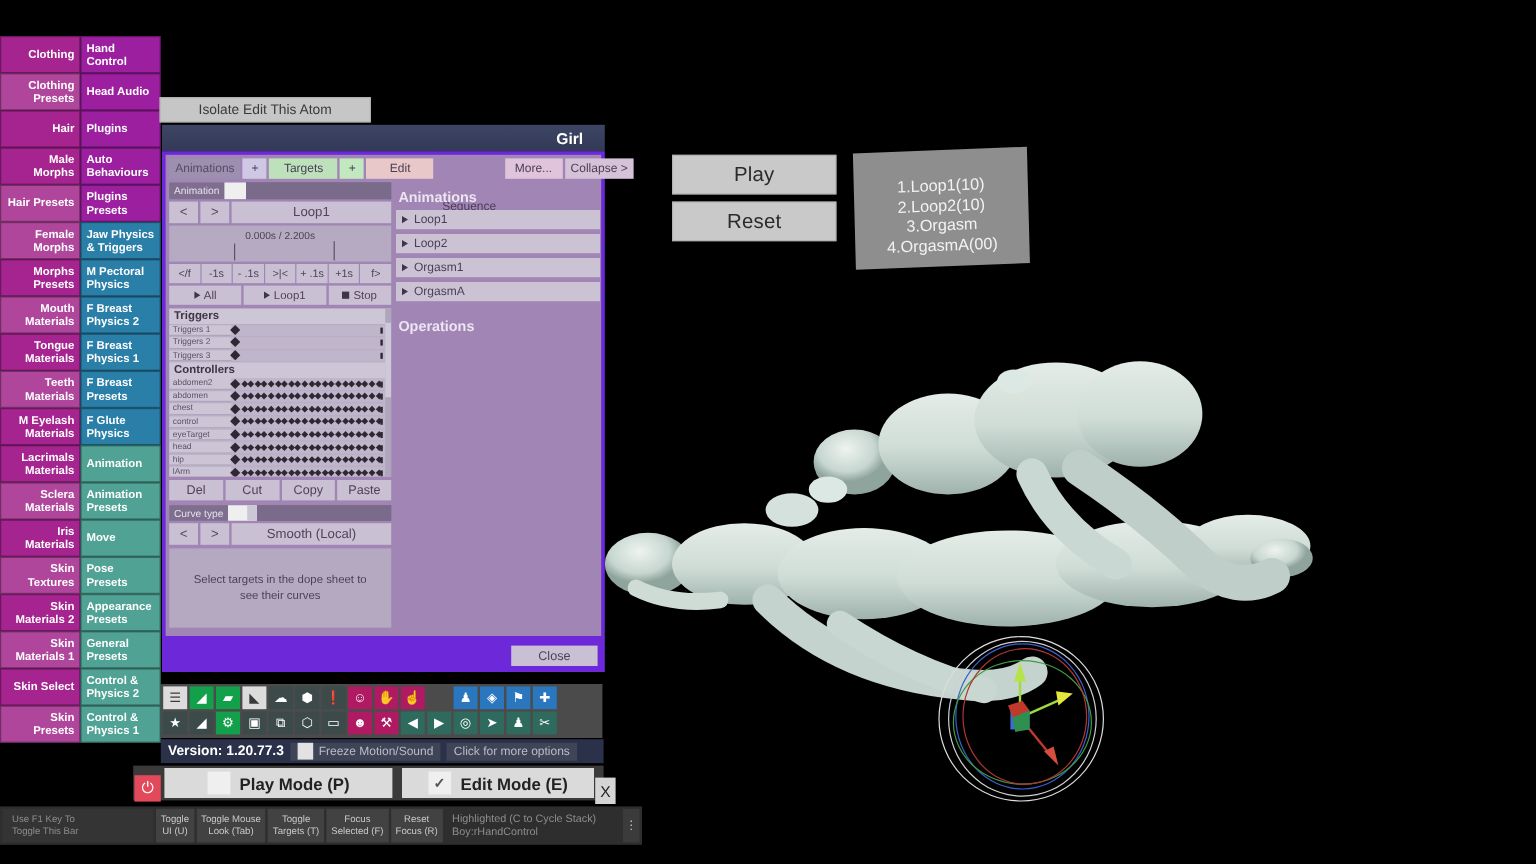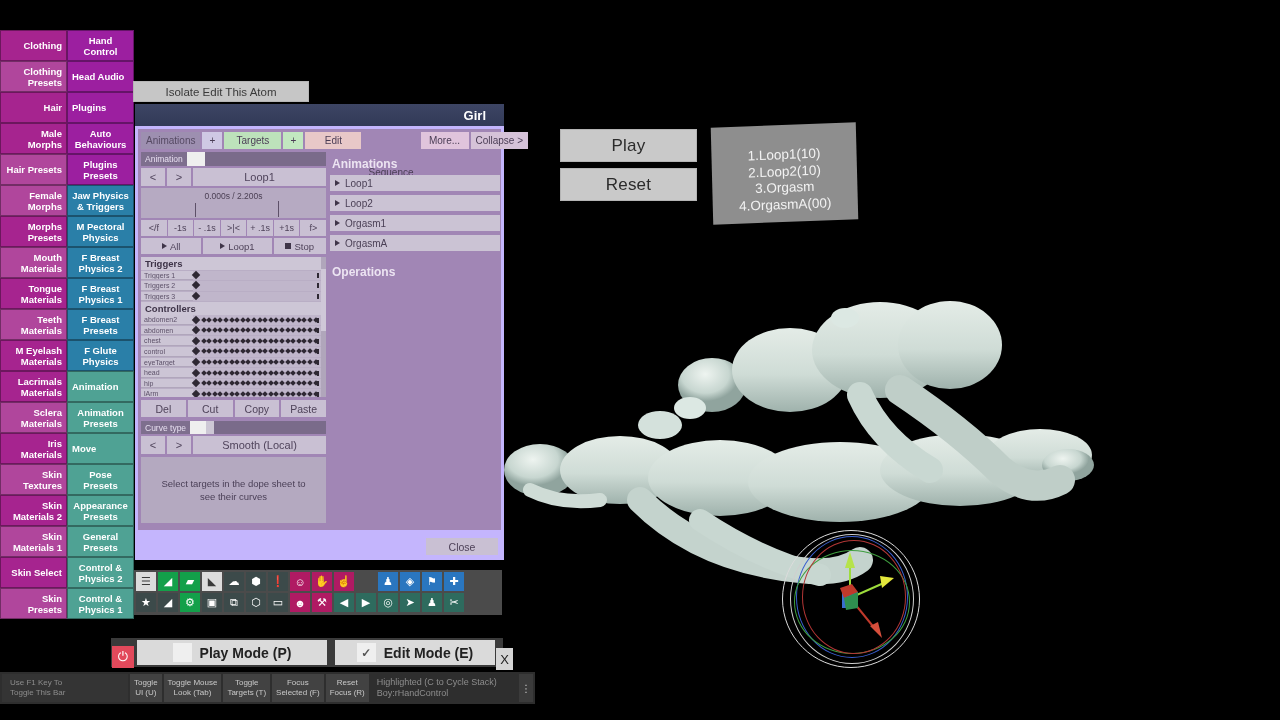--- a/index.html
+++ b/index.html
@@ -35,21 +35,21 @@
   
   .sidebar { position:absolute; left:0; top:30px; width:134px; }
   .side-row { display:flex; height:31px; }
   .side-cell {
     flex:1 1 50%; display:flex; align-items:center;
     font-size:9.5px; font-weight:bold; color:#fff; line-height:11px;
     padding:0 4px; border:1px solid rgba(0,0,0,.35);
     overflow:hidden;
   }
   .side-cell.left { justify-content:flex-end; text-align:right; background:#a6248f; }
-  .side-cell.right { justify-content:flex-start; text-align:center; }
+  .side-cell.right { justify-content:flex-start; text-align:left; }
   .side-cell.alt { background:#b0469c; }
   .c-purple { background:#9c1fa0; }
   .c-blue { background:#2a7fa8; }
   .c-teal { background:#4fa294; }
 
   
   .isolate-btn {
     position:absolute; left:133px; top:81px; width:176px; height:21px;
     background:#c6c6c6; color:#3a3a3a; font-size:11.5px;
     display:flex; align-items:center; justify-content:center;
@@ -57,21 +57,21 @@
   }
 
   
   .plugin-win { position:absolute; left:135px; top:104px; width:369px; height:456px; }
   .win-title {
     height:22px; background: linear-gradient(180deg,#3d4564 0%, #323a57 100%);
     color:#fff; font-size:13px; font-weight:bold;
     display:flex; align-items:center; justify-content:flex-end;
     padding-right:18px;
   }
-  .win-body { background:#c4b5fd; padding:3px; height:434px; position:relative; }
+  .win-body { background:#6d28d9; padding:3px; height:434px; position:relative; }
   .inner { background:#a186b5; width:100%; height:401px; position:relative; padding:3px; }
 
   .tabbar { display:flex; gap:2px; height:17px; }
   .tab {
     display:flex; align-items:center; justify-content:center;
     font-size:10px; color:#4a3d55; padding:0 5px; white-space:nowrap;
   }
   .tab-anim { background:#9d8fb0; color:#564a63; flex:0 0 56px; }
   .tab-plus { background:#cfc8e4; flex:0 0 20px; }
   .tab-tgt { background:#bde2bb; flex:0 0 57px; }
@@ -767,20 +767,28 @@
         <div class="ticon i-magenta">⚒</div>
         <div class="ticon i-teal">◀</div>
         <div class="ticon i-teal">▶</div>
         <div class="ticon i-teal">◎</div>
         <div class="ticon i-teal">➤</div>
         <div class="ticon i-teal">♟</div>
         <div class="ticon i-teal">✂</div>
       </div>
   </div>
 
+  <div class="verbar">
+    <span class="ver">Version: 1.20.77.3</span>
+    <div class="chip">
+      <span class="chkbox"></span>
+      <span>Freeze Motion/Sound</span>
+    </div>
+    <div class="chip">Click for more options</div>
+  </div>
 
   <div class="modebar">
     <div class="mode-btn" style="width:190px; margin-left:26px;">
       <span class="mode-chk"></span>
       <span>Play Mode (P)</span>
     </div>
     <div class="mode-btn" style="width:160px; margin-left:8px;">
       <span class="mode-chk">✓</span>
       <span>Edit Mode (E)</span>
     </div>

